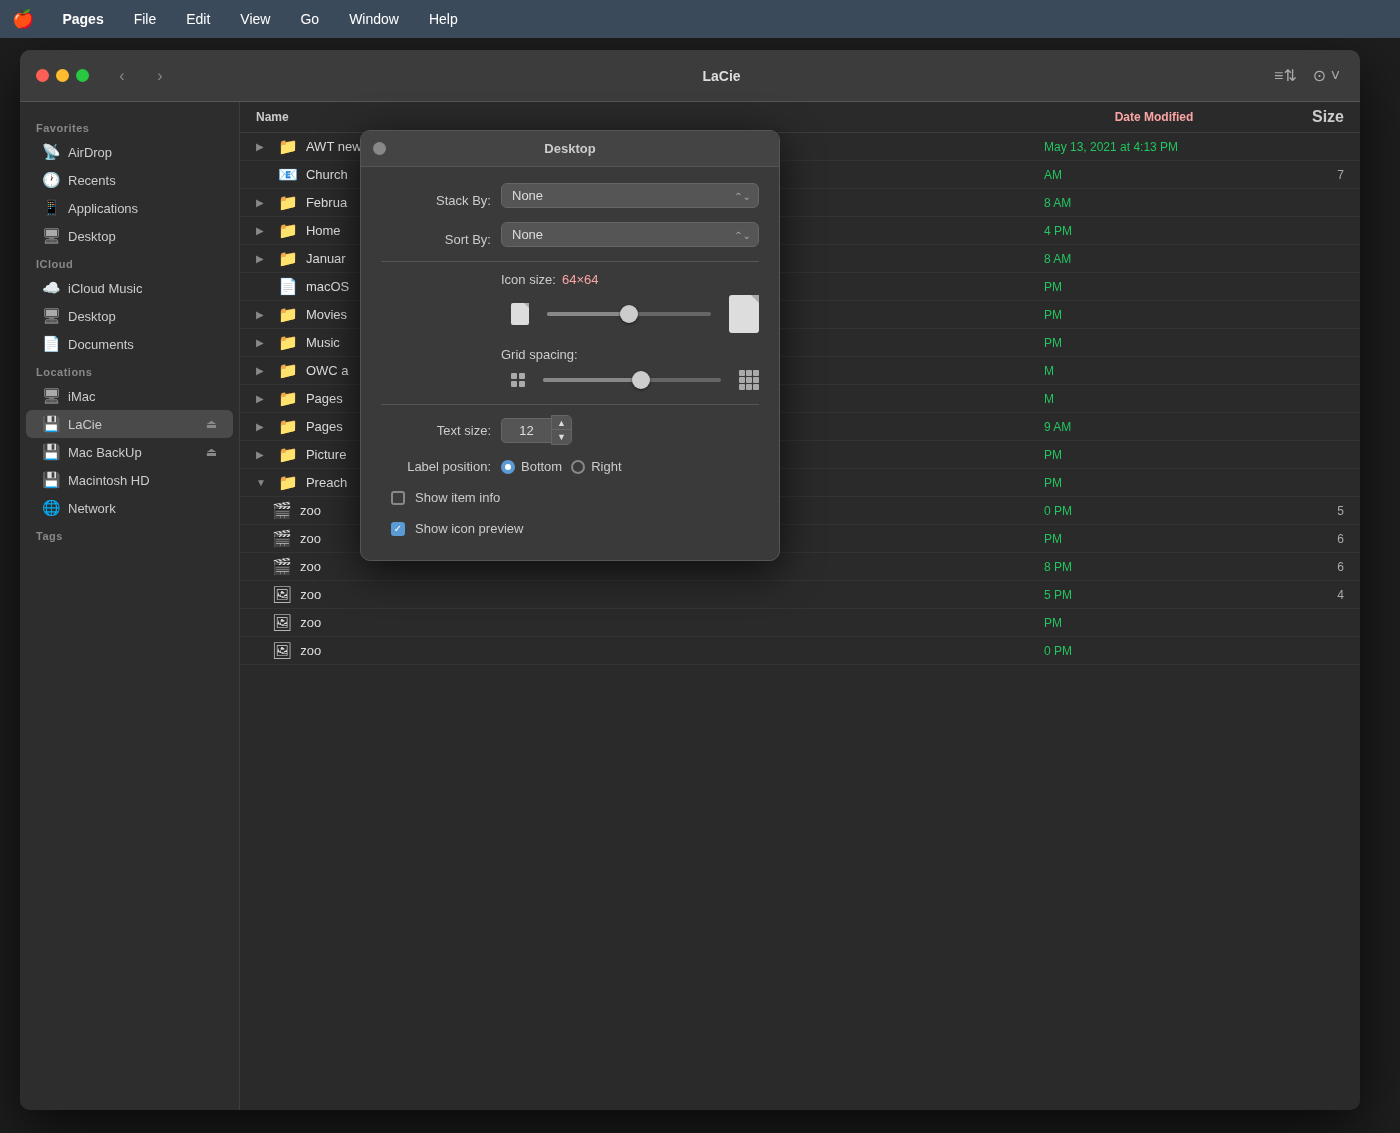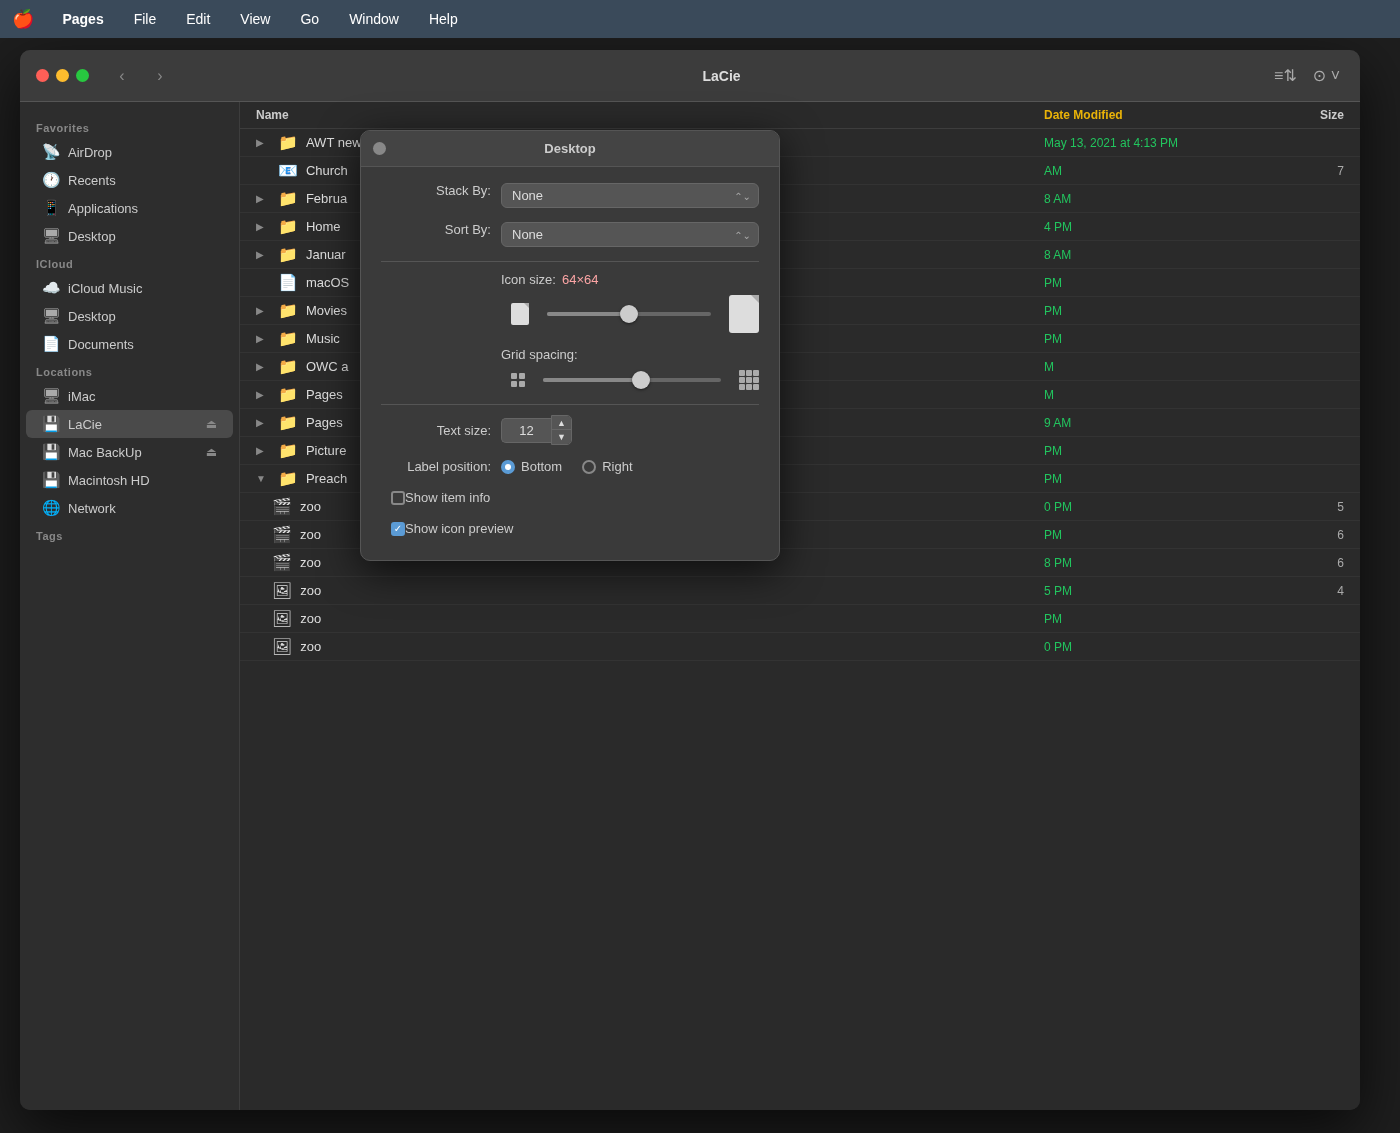--- a/index.html
+++ b/index.html
@@ -183,28 +183,29 @@
       z-index: 2;
     }
     .col-name {
       flex: 1;
       color: #ccc;
       font-size: 12px;
       font-weight: 600;
     }
     .col-date {
       width: 220px;
-      color: #eab308;
+      color: #fca5a5;
       font-size: 12px;
       font-weight: 600;
+      text-align: center;
     }
     .col-size {
       width: 80px;
       color: #ccc;
-      font-size: 12px;
+      font-size: 16px;
       font-weight: 600;
       text-align: right;
     }
 
     .file-row {
       display: flex;
       align-items: center;
       padding: 4px 16px;
       border-bottom: 1px solid #333;
       cursor: pointer;
@@ -284,21 +285,21 @@
       font-size: 13px;
       font-weight: 600;
     }
 
     .popup-body {
       padding: 16px 20px;
     }
 
     .popup-row {
       display: flex;
-      align-items: flex-start;
+      align-items: flex-end;
       margin-bottom: 14px;
       gap: 10px;
     }
     .popup-label {
       color: #ccc;
       font-size: 13px;
       width: 110px;
       text-align: right;
     }
     .select-wrapper {
@@ -488,21 +489,21 @@
     }
     .label-position-label {
       color: #ccc;
       font-size: 13px;
       width: 110px;
       text-align: right;
       margin-right: 10px;
     }
     .radio-group {
       display: flex;
-      gap: 20px;
+      gap: 9px;
       align-items: center;
     }
     .radio-option {
       display: flex;
       align-items: center;
       gap: 6px;
       cursor: pointer;
     }
     .radio-circle {
       width: 14px;
@@ -525,20 +526,21 @@
       background: white;
     }
     .radio-text {
       color: #ccc;
       font-size: 13px;
     }
 
     .checkbox-row {
       display: flex;
       align-items: center;
+      gap: 10px;
       margin-bottom: 8px;
       padding-left: 10px;
       margin-top: 16px;
     }
     .checkbox {
       width: 14px;
       height: 14px;
       border: 2px solid #888;
       border-radius: 3px;
       background: transparent;

